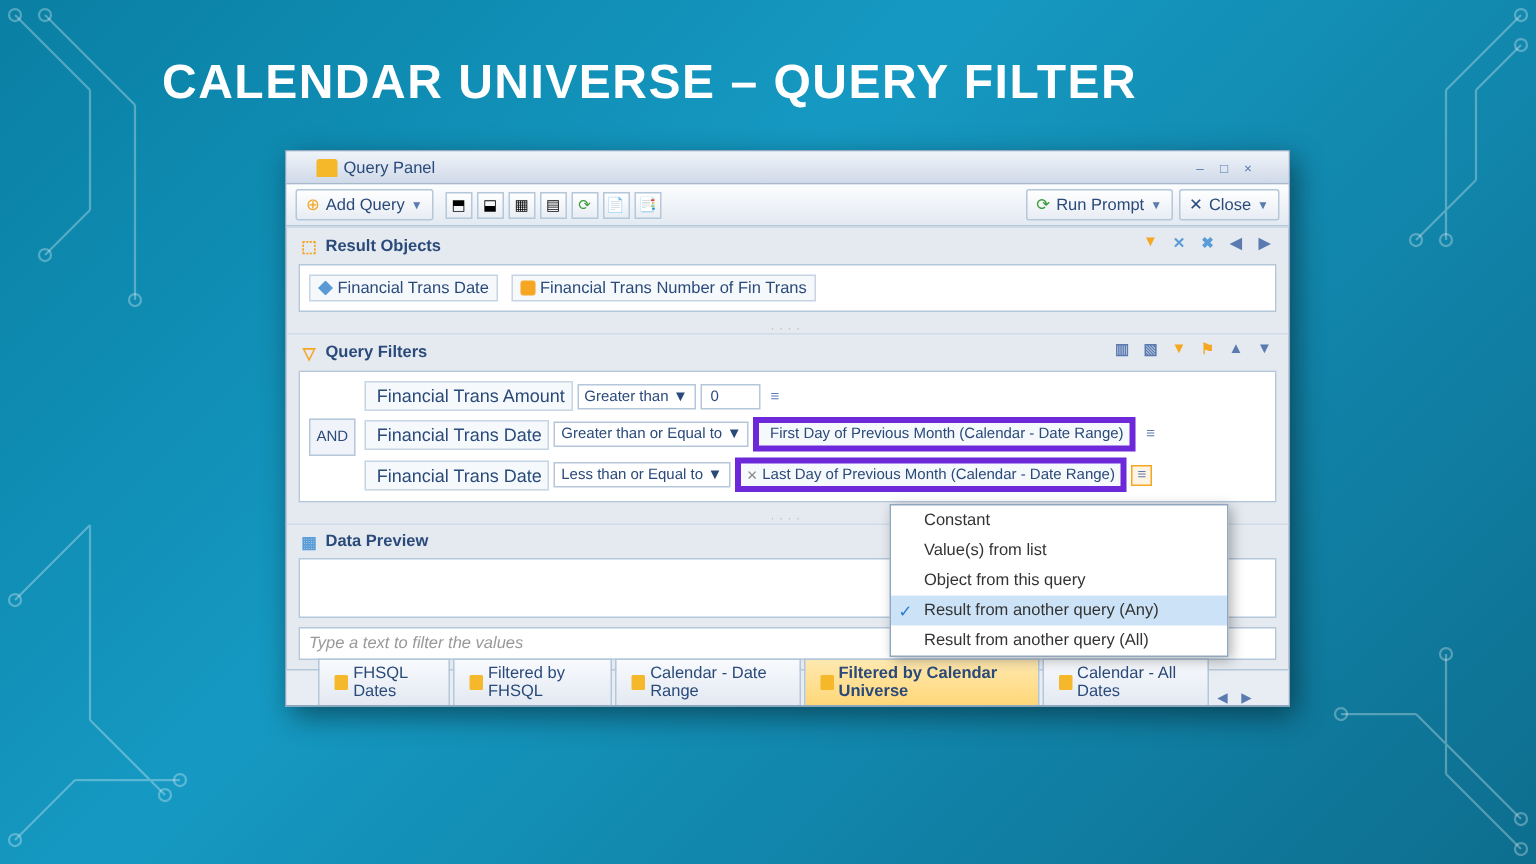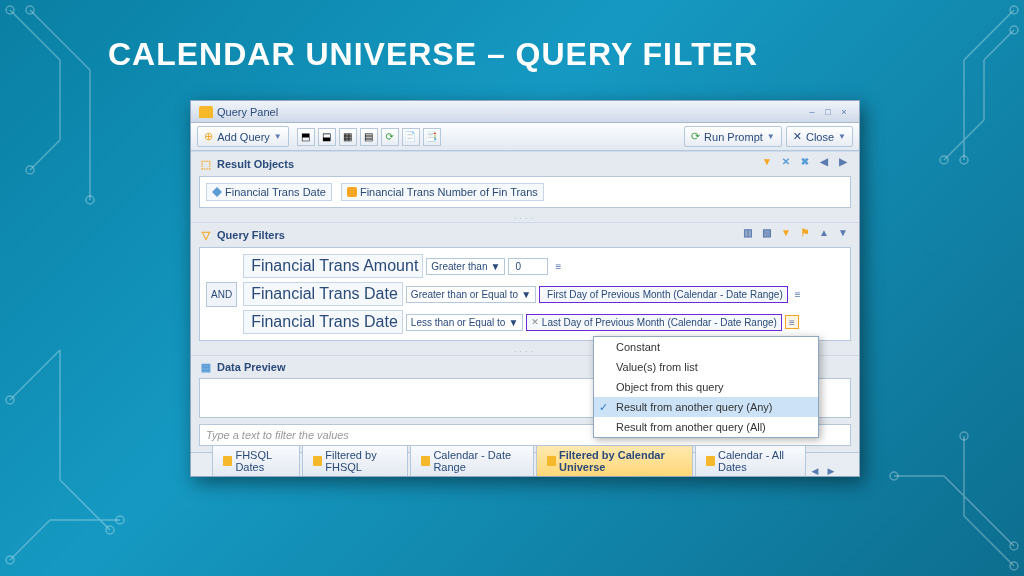--- a/index.html
+++ b/index.html
@@ -5,21 +5,21 @@
 * { margin: 0; padding: 0; box-sizing: border-box; font-family: Arial, sans-serif; }
 body { width: 1024px; height: 576px; overflow: hidden; position: relative; }
 .slide-bg {
   width: 100%; height: 100%;
   background: linear-gradient(135deg, #0a7fa3 0%, #1599c2 40%, #0d6e8f 100%);
   position: relative;
 }
 .circuit { position: absolute; stroke: rgba(255,255,255,0.3); fill: none; stroke-width: 1.5; }
 .slide-title { position: absolute; left: 108px; top: 36px; color: #fff; font-size: 32px; letter-spacing: 1px; font-weight: 700; }
 .panel-window { position: absolute; left: 190px; top: 100px; width: 670px; background: #e5eaf0; border: 1px solid #8fa8c0; box-shadow: 4px 6px 18px rgba(0,0,0,0.45); font-size: 11px; }
-.titlebar { background: linear-gradient(#f0f4fa,#cfd9e8); height: 22px; display: flex; align-items: center; padding: 0 8px; border-bottom: 1px solid #a8b8cc; }
+.titlebar { background: linear-gradient(#f0f4fa,#cfd9e8); height: 22px; display: flex; align-items: center; padding: 0 20px; border-bottom: 1px solid #a8b8cc; }
 .titlebar .folder-ic { width: 14px; height: 12px; background: #f5b82a; border-radius: 2px 2px 0 0; margin-right: 4px; }
 .titlebar-text { color: #2a4a7a; flex: 1; }
 .win-controls { display: flex; gap: 2px; }
 .win-controls span { width: 14px; height: 14px; font-size: 9px; color: #5a7ab0; text-align: center; line-height: 14px; cursor: pointer; }
 .toolbar { background: linear-gradient(#fcfdfe,#e3e9f2); height: 28px; display: flex; align-items: center; padding: 0 6px; gap: 4px; border-bottom: 1px solid #b5c7da; }
 .btn { display: inline-flex; align-items: center; gap: 4px; background: linear-gradient(#fff,#e8edf4); border: 1px solid #b5c7da; border-radius: 2px; padding: 3px 6px; font-size: 11px; color: #2a4a7a; cursor: pointer; }
 .btn .arrow-d { font-size: 8px; color: #5a7ab0; }
 .tb-icons { display: flex; gap: 3px; margin-left: 4px; }
 .tb-icons span { width: 18px; height: 18px; border: 1px solid #b5c7da; background: linear-gradient(#fff,#e8edf4); display: flex; align-items: center; justify-content: center; font-size: 10px; cursor: pointer; }
 .spacer { flex: 1; }
@@ -29,24 +29,24 @@
 .section-tools span { width: 16px; height: 16px; font-size: 10px; cursor: pointer; color: #5a7ab0; text-align: center; }
 .content-box { background: #fff; border: 1px solid #b5c7da; margin: 0 8px 6px 8px; padding: 6px; min-height: 30px; }
 .chip { display: inline-flex; align-items: center; gap: 3px; border: 1px solid #c7d5e4; padding: 2px 5px; background: #f6f9fc; margin-right: 6px; font-size: 11px; color: #2a4a7a; }
 .chip .dim-ic { width: 10px; height: 10px; background: #5b9bd5; clip-path: polygon(50% 0,100% 50%,50% 100%,0 50%); }
 .chip .meas-ic { width: 10px; height: 10px; background: #f5a623; border-radius: 2px; }
 .filters-box { background: #fff; border: 1px solid #b5c7da; margin: 0 8px 6px 8px; padding: 6px; }
 .and-grp { display: flex; gap: 6px; align-items: stretch; }
 .and-pill { align-self: center; border: 1px solid #b5c7da; padding: 6px 4px; font-size: 10px; color: #2a4a7a; background: #f0f4fa; }
 .flt-rows { flex: 1; display: flex; flex-direction: column; gap: 4px; }
 .flt-row { display: flex; align-items: center; gap: 3px; }
-.flt-chip { display: inline-flex; align-items: center; gap: 3px; border: 1px solid #c7d5e4; padding: 2px 4px; background: #f6f9fc; font-size: 16px; color: #2a4a7a; text-align: center; }
+.flt-chip { display: inline-flex; align-items: center; gap: 3px; border: 1px solid #c7d5e4; padding: 2px 4px; background: #f6f9fc; font-size: 12px; color: #2a4a7a; text-align: center; }
 .op-sel { border: 1px solid #b5c7da; background: #fff; padding: 2px 4px; font-size: 10px; color: #2a4a7a; display: inline-flex; align-items: center; gap: 3px; }
 .val-box { border: 1px solid #b5c7da; background: #fff; padding: 2px 6px; font-size: 10px; color: #2a4a7a; min-width: 40px; }
-.prompt-chip { display: inline-flex; align-items: center; gap: 3px; border: 1px solid #6d28d9; padding: 2px 4px; background: #f6f9fc; font-size: 10px; color: #2a4a7a; }
+.prompt-chip { display: inline-flex; align-items: center; gap: 3px; border: 4px solid #6d28d9; padding: 2px 4px; background: #f6f9fc; font-size: 10px; color: #2a4a7a; }
 .menu-ic { width: 14px; height: 14px; display: inline-flex; align-items: center; justify-content: center; font-size: 10px; color: #5a7ab0; cursor: pointer; border: 1px solid transparent; }
 .menu-ic.open { border: 1px solid #f5a623; background: #fdf4e3; }
 .dropdown { position: absolute; right: 40px; top: 235px; width: 226px; background: #fff; border: 1px solid #8fa8c0; box-shadow: 2px 2px 8px rgba(0,0,0,0.3); z-index: 10; }
 .dropdown .dd-item { padding: 4px 8px 4px 22px; font-size: 11px; color: #333; cursor: pointer; position: relative; }
 .dropdown .dd-item.selected { background: #cce3f7; }
 .dropdown .dd-item.selected::before { content: "✓"; position: absolute; left: 5px; color: #2a7acc; font-size: 11px; }
 .dp-box { background: #fff; border: 1px solid #b5c7da; margin: 0 8px 6px 8px; min-height: 40px; }
 .filter-input { border: 1px solid #b5c7da; margin: 0 8px 6px 8px; padding: 4px 6px; background: #fff; color: #999; font-size: 11px; font-style: italic; }
 .tabs { display: flex; background: #e8edf4; border-top: 1px solid #b5c7da; height: 24px; align-items: flex-end; padding: 0 21px; }
 .tab { display: inline-flex; align-items: center; gap: 3px; padding: 3px 10px; font-size: 11px; color: #2a4a7a; border: 1px solid #b5c7da; border-bottom: none; background: linear-gradient(#f8fafd,#e3e9f2); margin-right: 2px; cursor: pointer; }

